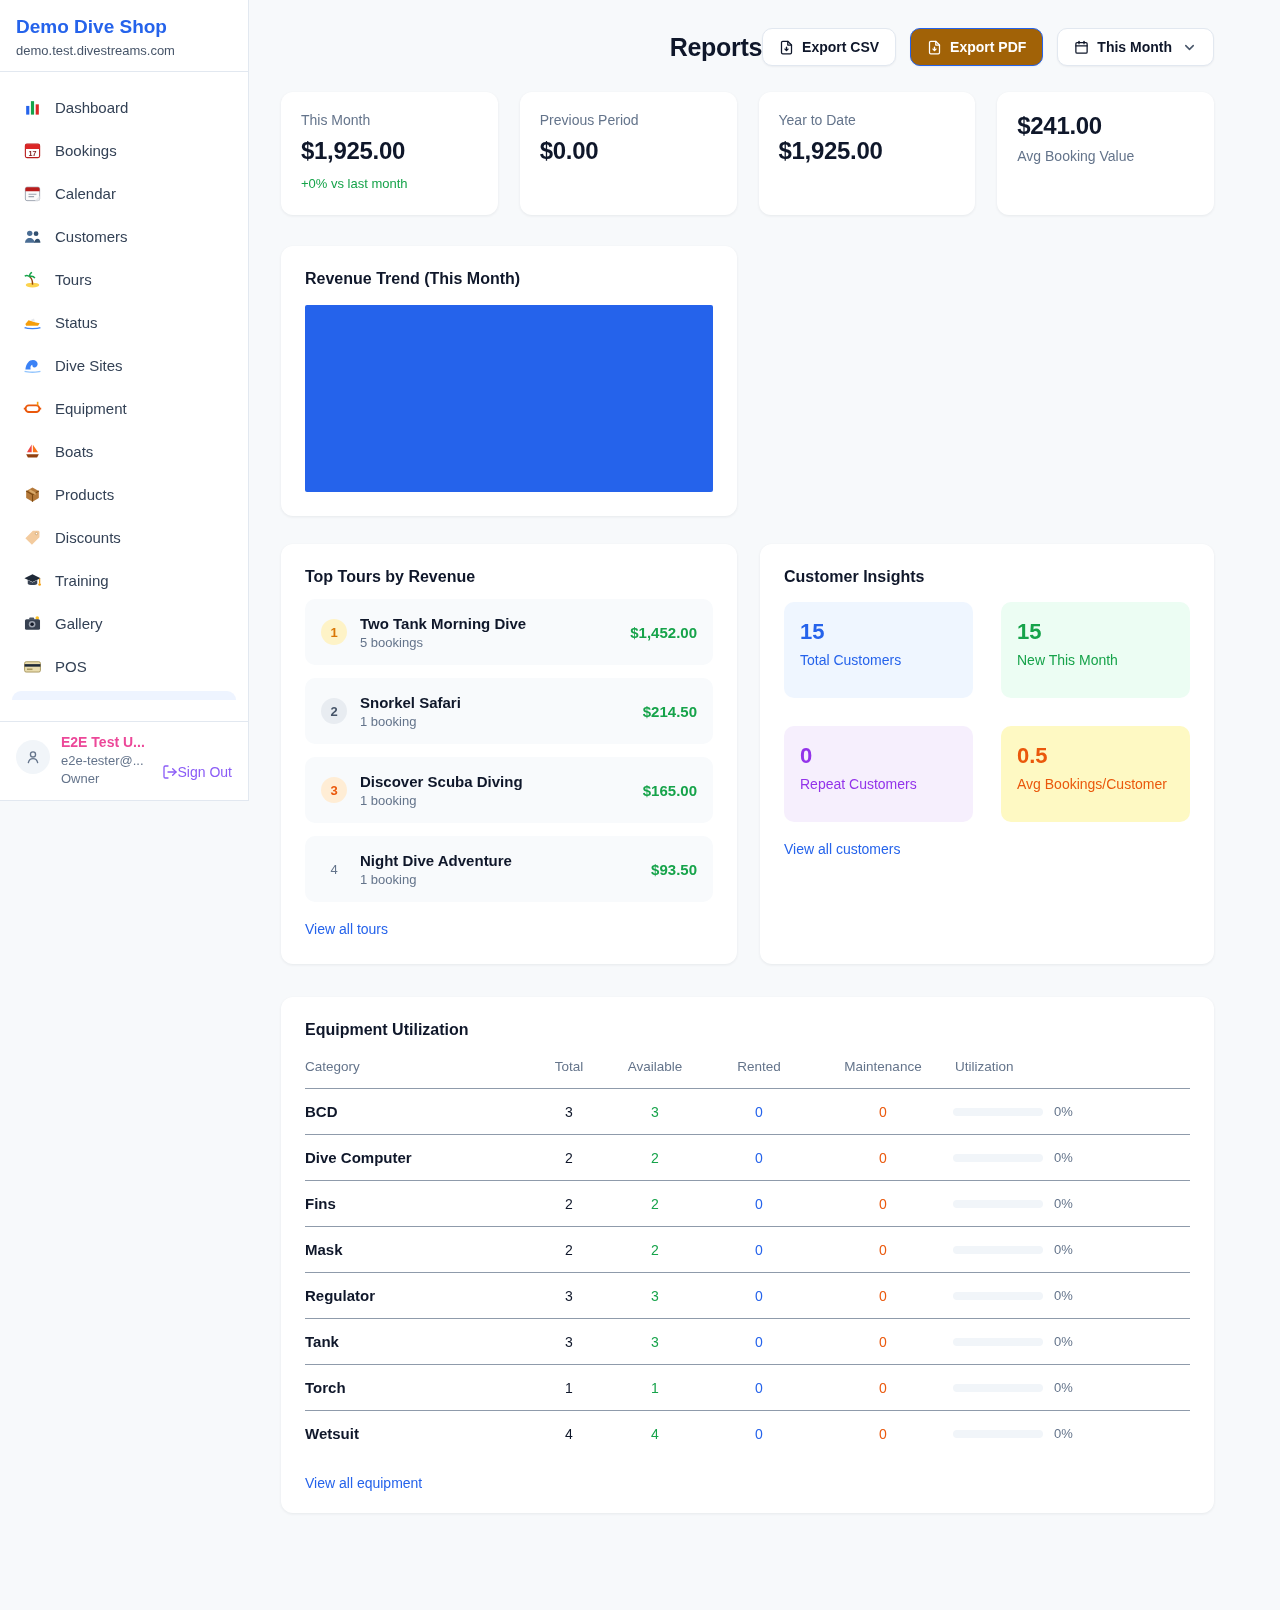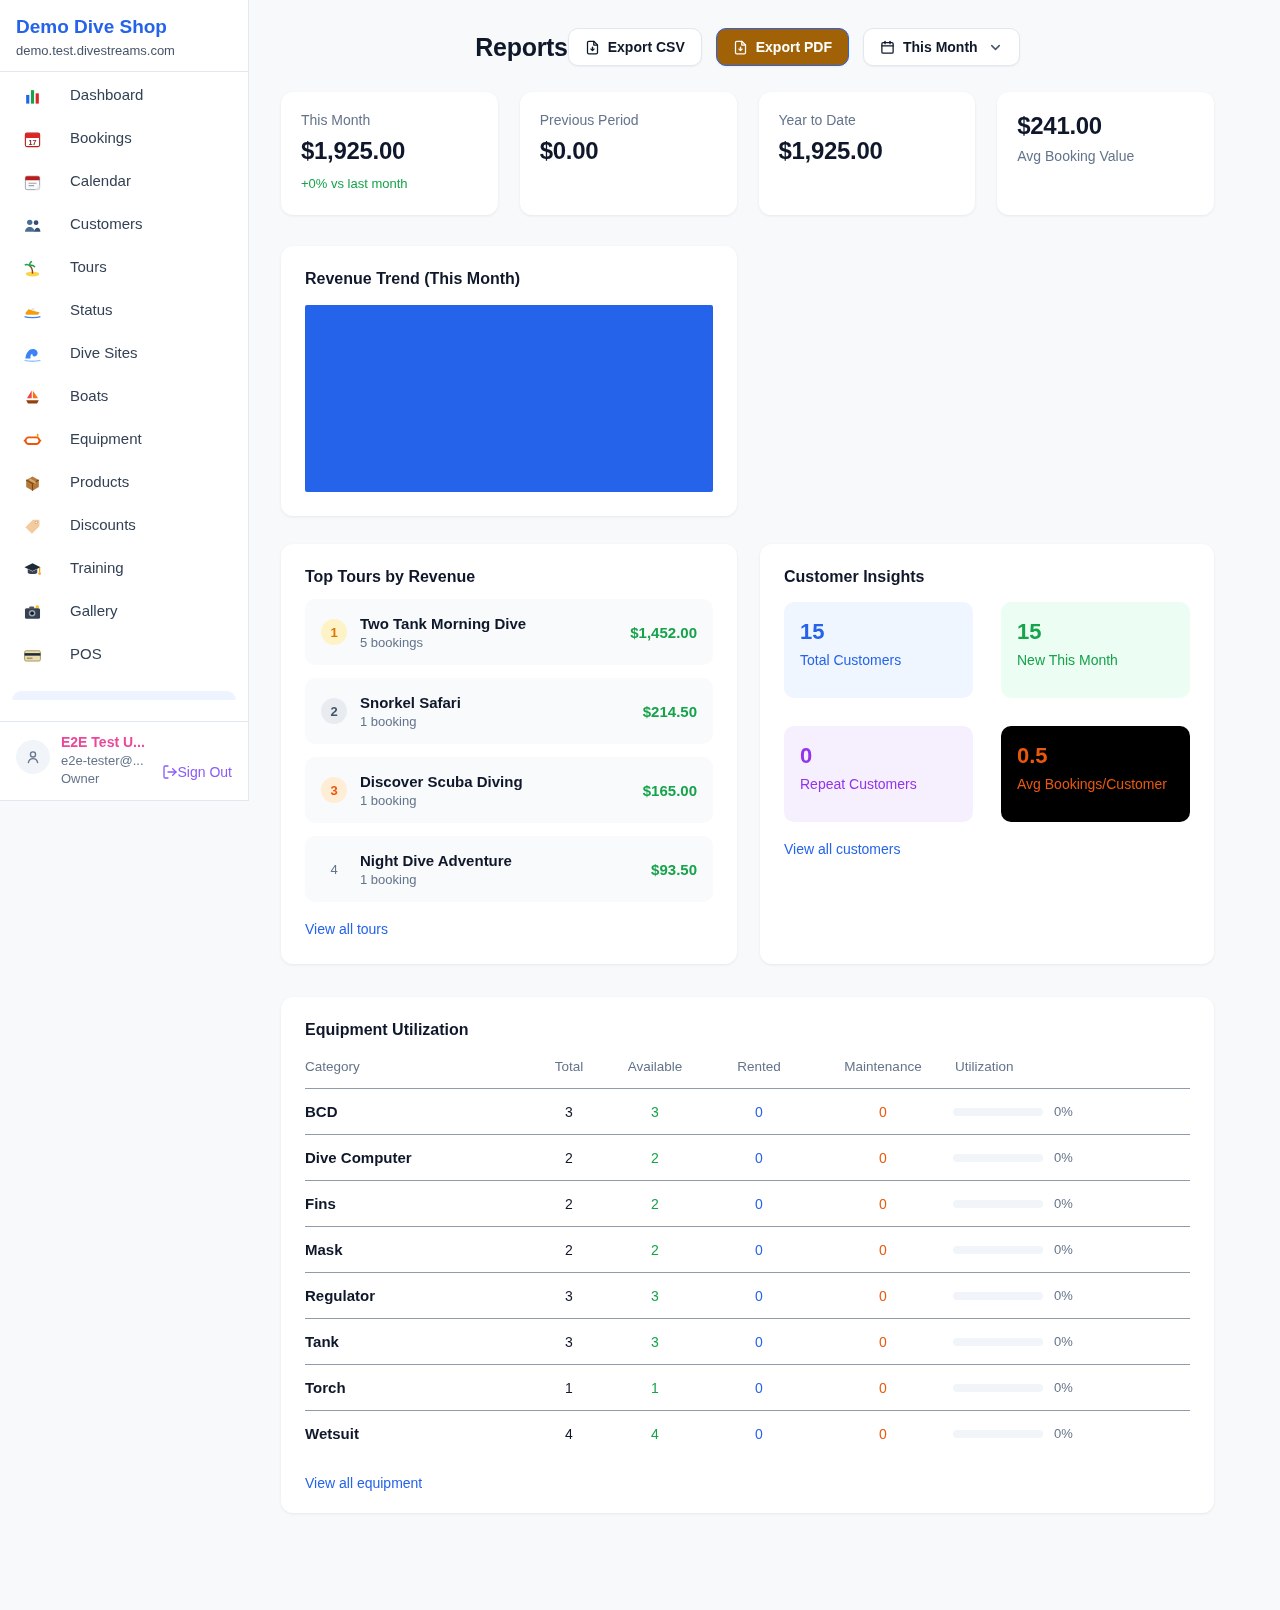--- a/index.html
+++ b/index.html
@@ -17,35 +17,35 @@
     width:249px; height:801px;
     background:#fff;
     border-right:1px solid #e2e8f0;
     border-bottom:1px solid #e2e8f0;
     display:flex; flex-direction:column;
   }
   .sidebar-header { padding:16px 16px 13px; border-bottom:1px solid #e2e8f0; }
   .shop-title { color:#2563eb; font-size:19px; font-weight:bold; margin-bottom:5px; }
   .shop-domain { color:#475569; font-size:13px; }
   .nav { flex:1; padding:14px 12px 0; overflow:hidden; }
-  .nav-item { display:flex; align-items:flex-start; gap:28px; height:43px; padding:0 10px; border-radius:8px; cursor:pointer; }
+  .nav-item { display:flex; align-items:center; gap:13px; height:43px; padding:0 10px; border-radius:8px; cursor:pointer; }
   .nav-label { font-size:15px; color:#334155; }
   .nav-icon { width:20px; height:20px; display:flex; align-items:center; justify-content:center; flex:none; }
   .nav-icon svg { width:19px; height:19px; }
   .active-sliver { height:9px; margin:3px 0 0; background:#eef4ff; border-radius:9px 9px 0 0; }
   .user-panel { border-top:1px solid #e2e8f0; padding:10px 16px 12px; display:flex; gap:11px; }
   .avatar { width:34px; height:34px; border-radius:50%; background:#f1f5f9; color:#64748b;
     display:flex; align-items:center; justify-content:center; margin-top:8px; flex:none; }
   .user-info { flex:1; min-width:0; padding-top:2px; }
   .user-name { font-size:14px; font-weight:bold; color:#ec4899; margin-bottom:2px; }
   .user-email, .user-role { font-size:13px; color:#64748b; line-height:1.4; }
   .signout { display:flex; align-items:center; gap:0; color:#8b5cf6; font-size:14px; margin-top:24px; cursor:pointer; white-space:nowrap; }
   
   .main { position:absolute; left:281px; top:0; width:933px; }
-  .page-header { display:flex; justify-content:center; align-items:center; margin:28px 0 26px; }
+  .page-header { display:flex; justify-content:flex-end; align-items:center; margin:28px 0 26px; }
   .page-title { font-size:25px; font-weight:bold; letter-spacing:-0.3px; color:#0f172a; }
   .header-actions { display:flex; gap:14px; }
   .btn { display:inline-flex; align-items:center; gap:8px; font-size:14px; font-weight:bold;
     border-radius:10px; padding:0 16px; height:38px; border:1px solid #e2e8f0; background:#fff; color:#0f172a;
     box-shadow:0 1px 2px rgba(15,23,42,.05); cursor:pointer; }
   .btn svg { width:15px; height:15px; }
   .btn-primary { background:#a16207; border-color:#2563eb; color:#fff; }
   .chev { margin-left:2px; }
   .card { background:#fff; border-radius:12px; box-shadow:0 1px 3px rgba(15,23,42,.07); }
   
@@ -86,21 +86,21 @@
   .tour-amount { font-size:15px; font-weight:bold; color:#16a34a; }
   .view-link { display:block; text-align:left; color:#2563eb; font-size:14px; margin-top:19px; text-decoration:none; cursor:pointer; }
   .insights-card { width:454px; height:420px; padding:24px; }
   .tiles { display:grid; grid-template-columns:1fr 1fr; gap:28px; margin-top:16px; }
   .tile { border-radius:10px; padding:17px 16px; height:96px; }
   .tile-value { font-size:22px; font-weight:bold; }
   .tile-label { font-size:14px; margin-top:7px; }
   .tile-blue { background:#eff6ff; color:#2563eb; }
   .tile-green { background:#ecfdf3; color:#16a34a; }
   .tile-purple { background:#f6effd; color:#9333ea; }
-  .tile-orange { background:#000000; color:#ea580c; }
+  .tile-orange { background:#fef9c3; color:#ea580c; }
   
   .equipment-card { padding:24px 24px 22px; margin-bottom:54px; }
   table { width:100%; border-collapse:collapse; margin-top:12px; }
   th { font-size:13.5px; color:#64748b; font-weight:normal; padding:8px 0 14px; border-bottom:1px solid #8f9bab; }
   th.col-cat { text-align:left; }
   th.col-num { text-align:center; }
   th.col-util { text-align:left; padding-left:2px; }
   td { padding:14px 0; border-bottom:1px solid #8f9bab; font-size:14px; }
   tr:last-child td { border-bottom:none; }
   td.cat { font-size:15px; color:#0f172a; font-weight:bold; }
@@ -190,36 +190,36 @@
           <svg viewBox="0 0 24 24">
             <path d="M3 17C4 9 8 5 12.5 5c3.6 0 6 2.3 6 5.2 0 2.5-2 4.3-4.2 4.3-1.8 0-3-1.4-2.4-3.3-2 .5-3 2.6-2.3 5.8z" fill="#3b82f6"></path>
             <path d="M2 19.5c3.5 1.3 16.5 1.3 20 0" stroke="#93c5fd" stroke-width="1.8" fill="none"></path>
           </svg>
         </span>
       <span class="nav-label">Dive Sites</span>
     </div>
     <div class="nav-item">
       <span class="nav-icon">
           <svg viewBox="0 0 24 24">
+            <rect x="3.2" y="8" width="17.6" height="8.5" rx="4.2" fill="none" stroke="#ea580c" stroke-width="2.4"></rect>
+            <path d="M1 12.2h2.2M20.8 12.2H23" stroke="#ea580c" stroke-width="2"></path>
+            <path d="M18.5 8V3.5" stroke="#f59e0b" stroke-width="2"></path>
+          </svg>
+        </span>
+      <span class="nav-label">Equipment</span>
+    </div>
+    <div class="nav-item">
+      <span class="nav-icon">
+          <svg viewBox="0 0 24 24">
             <path d="M11 13V3L5 13z" fill="#ef4444"></path>
             <path d="M12.5 3.5 19 13h-6.5z" fill="#f97316"></path>
             <path d="M4 15.5h16l-2.2 4H6.2z" fill="#92400e"></path>
           </svg>
         </span>
       <span class="nav-label">Boats</span>
-    </div>
-    <div class="nav-item">
-      <span class="nav-icon">
-          <svg viewBox="0 0 24 24">
-            <rect x="3.2" y="8" width="17.6" height="8.5" rx="4.2" fill="none" stroke="#ea580c" stroke-width="2.4"></rect>
-            <path d="M1 12.2h2.2M20.8 12.2H23" stroke="#ea580c" stroke-width="2"></path>
-            <path d="M18.5 8V3.5" stroke="#f59e0b" stroke-width="2"></path>
-          </svg>
-        </span>
-      <span class="nav-label">Equipment</span>
     </div>
     <div class="nav-item">
       <span class="nav-icon">
           <svg viewBox="0 0 24 24">
             <path d="M4 7.5 12 3l8 4.5v9L12 21l-8-4.5z" fill="#b4793a"></path>
             <path d="M4 7.5l8 4.5 8-4.5M12 12v9" stroke="#7c4a12" stroke-width="1.4" fill="none"></path>
             <path d="M8 5.2l8 4.4v3l-8-4.5z" fill="#d8a868"></path>
           </svg>
         </span>
       <span class="nav-label">Products</span>

